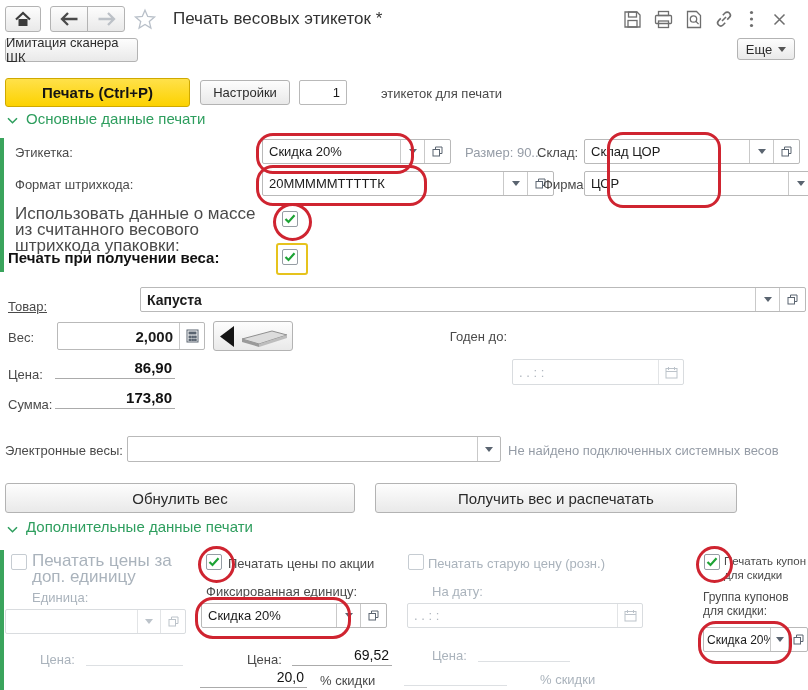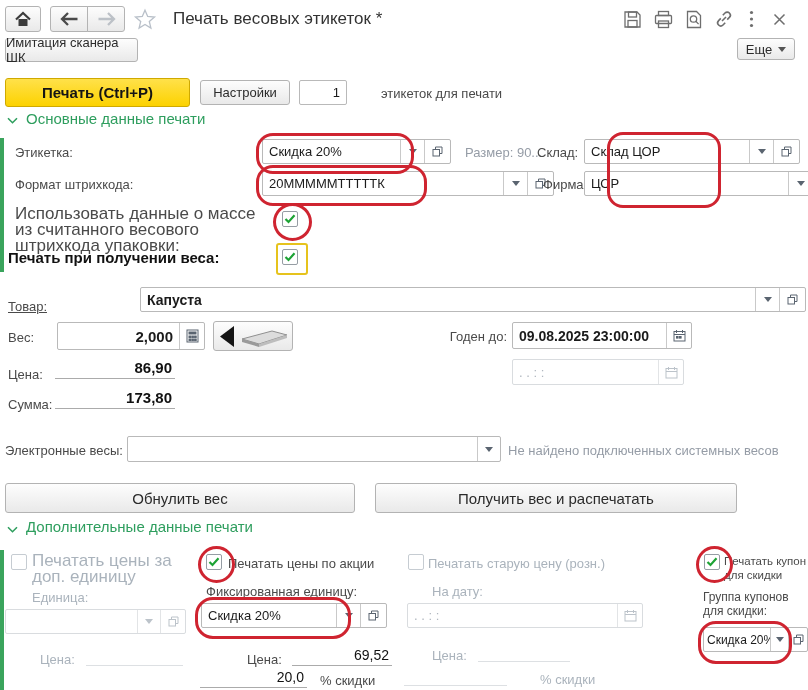--- a/index.html
+++ b/index.html
@@ -239,31 +239,20 @@
   <div class="btn" style="left:213px;top:321px;width:80px;height:30px;">
     <svg width="72" height="25" viewBox="0 0 72 25">
       <polygon points="17,2 3,12.5 17,23" fill="#151515"></polygon>
       <polygon points="25,15 55,7 70,11 42,20" fill="#dcdcdc" stroke="#8f8f8f" stroke-width="1"></polygon>
       <polygon points="25,15 42,20 42,23 25,18" fill="#9a9a9a"></polygon>
       <polygon points="42,20 70,11 70,14 42,23" fill="#bdbdbd"></polygon>
     </svg>
   </div>
 
   <div class="lblr" style="left:395px;top:329px;width:112px;">Годен до:</div>
-  <div class="combo" style="left:512px;top:322px;width:180px;height:27px;">
-    <div class="ctxt b">09.08.2025 23:00:00</div>
-    <div class="cseg" style="width:24px;">
-      <svg width="13" height="13" viewBox="0 0 13 13" fill="none" stroke="currentColor">
-        <rect x="1" y="2.5" width="11" height="9.5"></rect>
-          <path d="M3.5 1 V4 M9.5 1 V4 M1 5.5 H12"></path>
-        <rect x="3.5" y="7.5" width="1.6" height="1.6" fill="currentColor"></rect>
-          <rect x="6.5" y="7.5" width="1.6" height="1.6" fill="currentColor"></rect>
-      </svg>
-    </div>
-  </div>
 
   <div class="lbl" style="left:8px;top:367px;">Цена:</div>
   <div class="uval" style="left:55px;top:359px;width:120px;">86,90</div>
 
   <div class="combo discombo" style="left:512px;top:359px;width:172px;height:26px;">
     <div class="ctxt">. .     : :</div>
     <div class="cseg" style="width:24px;">
       <svg width="13" height="13" viewBox="0 0 13 13" fill="none" stroke="currentColor">
         <rect x="1" y="2.5" width="11" height="9.5"></rect>
           <path d="M3.5 1 V4 M9.5 1 V4 M1 5.5 H12"></path>

